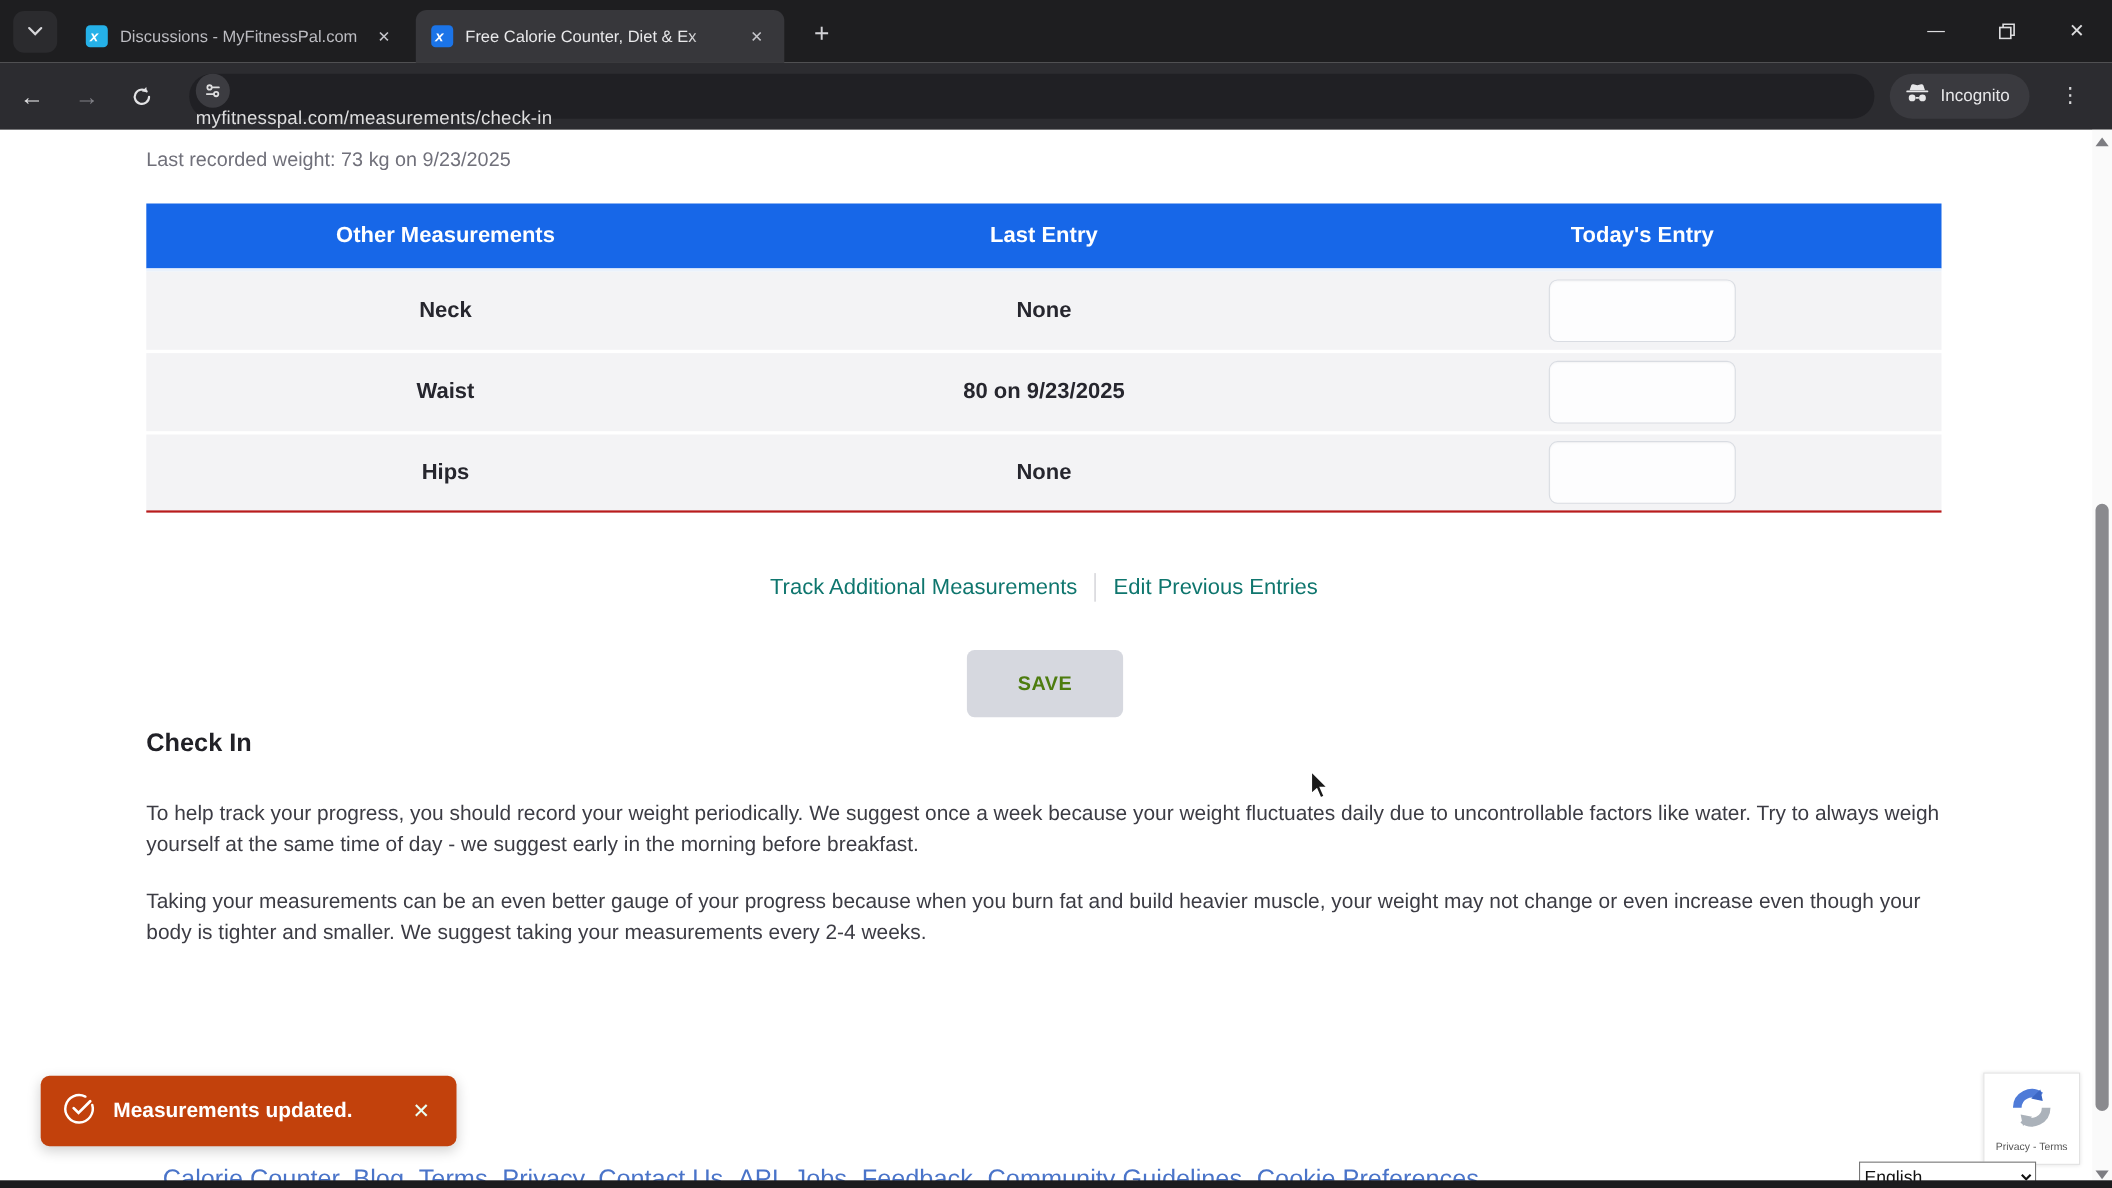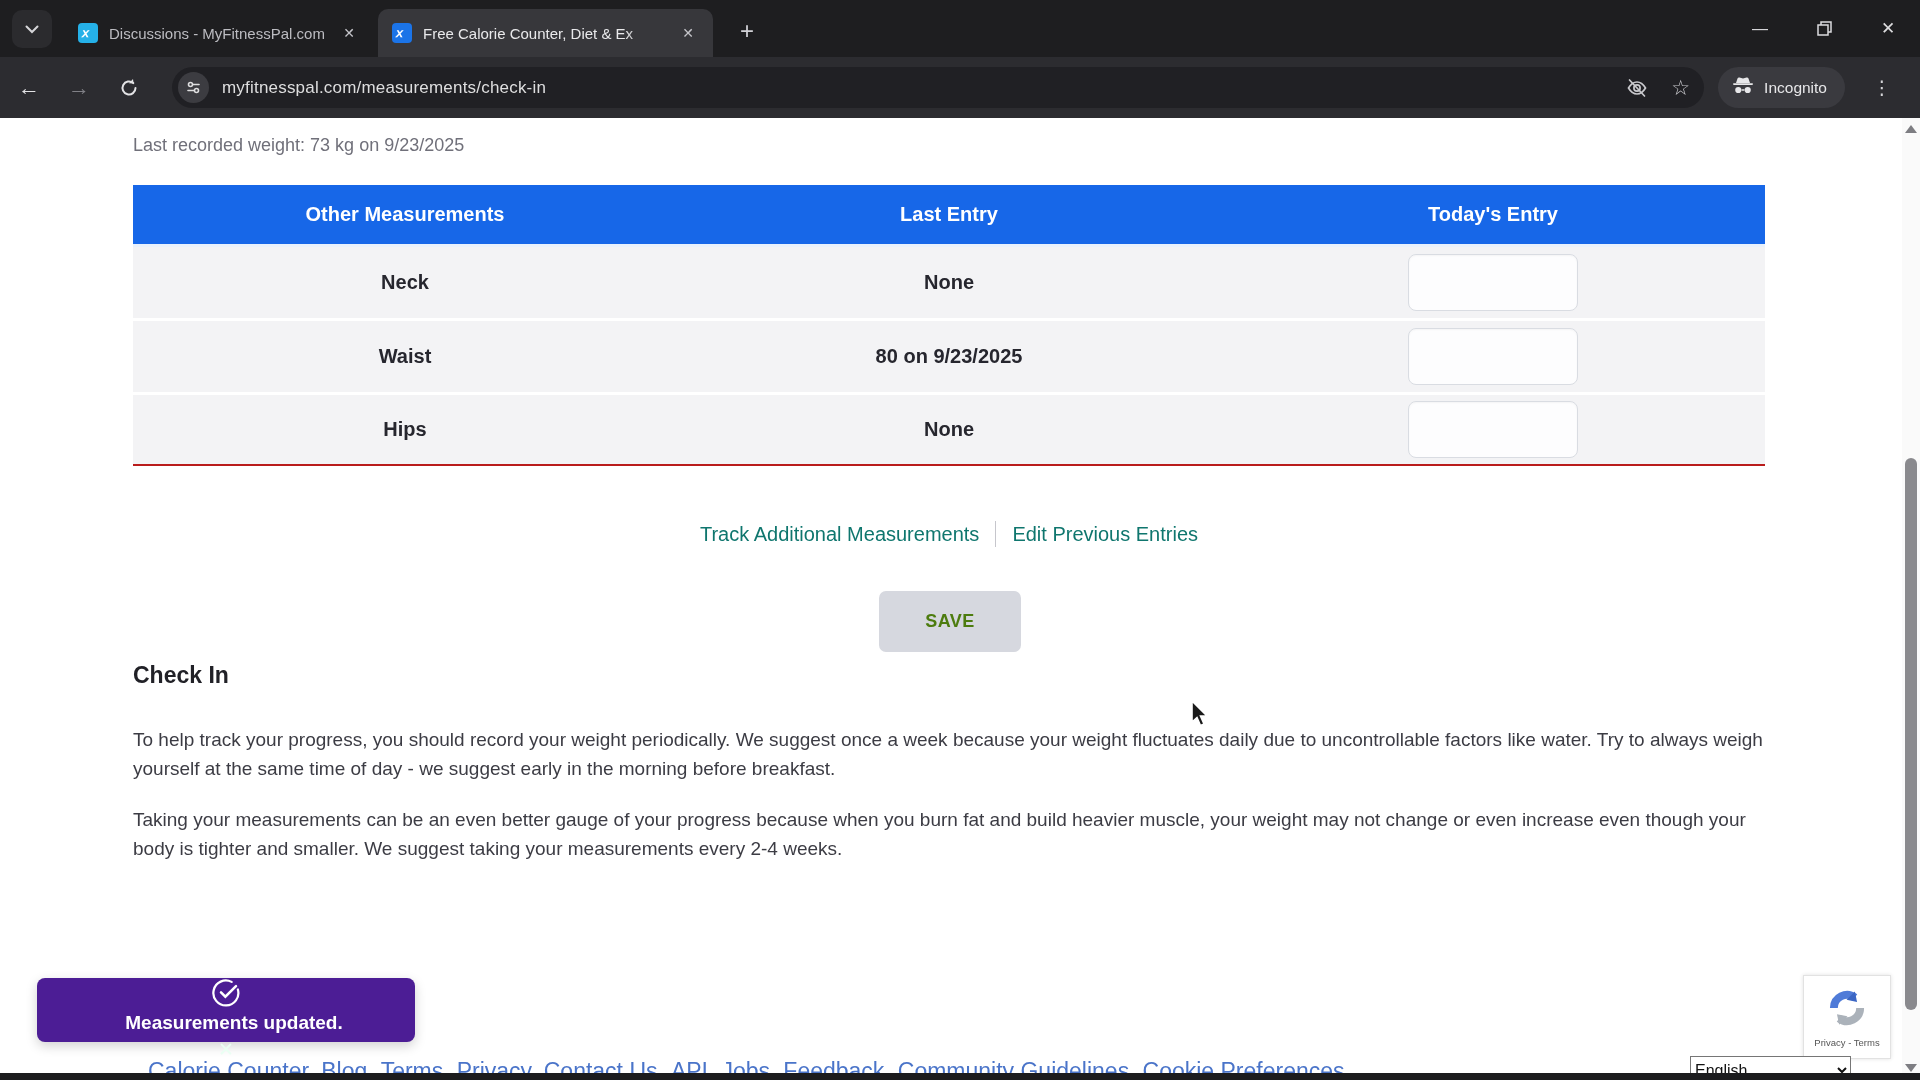--- a/index.html
+++ b/index.html
@@ -23,21 +23,21 @@
   .win-controls { position:absolute; right:0; top:0; height:57px; display:flex; }
   .win-btn { width:64px; height:57px; display:flex; align-items:center; justify-content:center; color:#dcdcde; cursor:pointer; }
   .win-min { font-size:16px; }
   .win-restore svg { display:block; }
   .win-close { font-size:17px; }
 
   
   .toolbar { position:absolute; top:57px; left:0; width:1920px; height:61px; background:#2c2c30; display:flex; align-items:center; }
   .nav-btn { width:42px; height:42px; margin-left:8px; border-radius:50%; display:flex; align-items:center; justify-content:center; font-size:22px; color:#e3e3e5; cursor:pointer; }
   .nav-btn.disabled { color:#808086; }
-  .omnibox { position:absolute; left:172px; top:10px; width:1532px; height:41px; background:#202024; border-radius:21px; display:flex; align-items:center; padding:0 14px 0 6px; }
+  .omnibox { position:absolute; left:172px; top:10px; width:1532px; height:41px; background:#202024; border-radius:21px; display:flex; padding:0 14px 0 6px;flex-direction:column; }
   .site-info-btn { width:31px; height:31px; border-radius:50%; background:#3c3c41; display:flex; align-items:center; justify-content:center; margin-right:13px; flex:0 0 auto; cursor:pointer; }
   .url-text { font-size:17px; color:#dededf; letter-spacing:.2px; flex:1 1 auto; white-space:nowrap; }
   .omni-icons { display:flex; align-items:center; gap:22px; }
   .omni-icon { cursor:pointer; display:flex; align-items:center; justify-content:center; }
   .star-glyph { font-size:21px; color:#c9c9cd; line-height:1; }
   .incognito-badge { position:absolute; right:75px; top:10px; height:41px; background:#3a3a3f; border-radius:21px; display:flex; align-items:center; gap:10px; padding:0 18px 0 14px; }
   .incognito-label { color:#e7e7e9; font-size:15.5px; }
   .menu-btn { position:absolute; right:18px; top:10px; width:40px; height:41px; display:flex; align-items:center; justify-content:center; color:#d6d6d9; font-size:19px; letter-spacing:0; cursor:pointer; }
 
   
@@ -59,21 +59,21 @@
   .link-divider { width:1px; height:26px; background:#c6c6cc; margin:0 16px; }
 
   .save-btn { position:absolute; left:879px; top:473px; width:142px; height:61px; background:#d6d8df; border:none; border-radius:7px; color:#4d7c0f; font-size:18px; font-weight:bold; letter-spacing:.5px; font-family:inherit; cursor:default; }
 
   .checkin-title { position:absolute; left:133px; top:544px; font-size:23px; font-weight:bold; color:#212127; }
   .checkin-p { position:absolute; left:133px; width:1632px; font-size:19px; line-height:28.5px; color:#3c3c44; }
   .p1 { top:608px; }
   .p2 { top:688px; }
 
   
-  .toast { position:absolute; left:37px; top:860px; width:378px; height:64px; background:#4c1d95; border-radius:8px; box-shadow:0 4px 12px rgba(0,0,0,.18); display:flex; align-items:center; padding:0 20px;flex-direction:column; }
+  .toast { position:absolute; left:37px; top:860px; width:378px; height:64px; background:#c2410c; border-radius:8px; box-shadow:0 4px 12px rgba(0,0,0,.18); display:flex; align-items:center; padding:0 20px; }
   .toast-msg { color:#fff; font-size:19px; font-weight:bold; margin-left:16px; flex:1 1 auto; }
   .toast-close { color:#eafff3; font-size:19px; font-weight:bold; cursor:pointer; padding:4px; }
 
   
   .footer-links { position:absolute; left:148px; top:940px; width:1632px; font-size:23px; white-space:nowrap; }
   .footer-link { color:#4a74c9; text-decoration:underline; cursor:pointer; }
   .footer-sep { color:#4a74c9; margin-right:7px; }
 
   .recaptcha { position:absolute; left:1803px; top:857px; width:88px; height:84px; background:#fff; border:1px solid #e2e2e2; box-shadow:0 0 4px rgba(0,0,0,.12); display:flex; flex-direction:column; align-items:center; justify-content:center; gap:4px; }
   .recaptcha-terms { font-size:9.5px; color:#555; }

